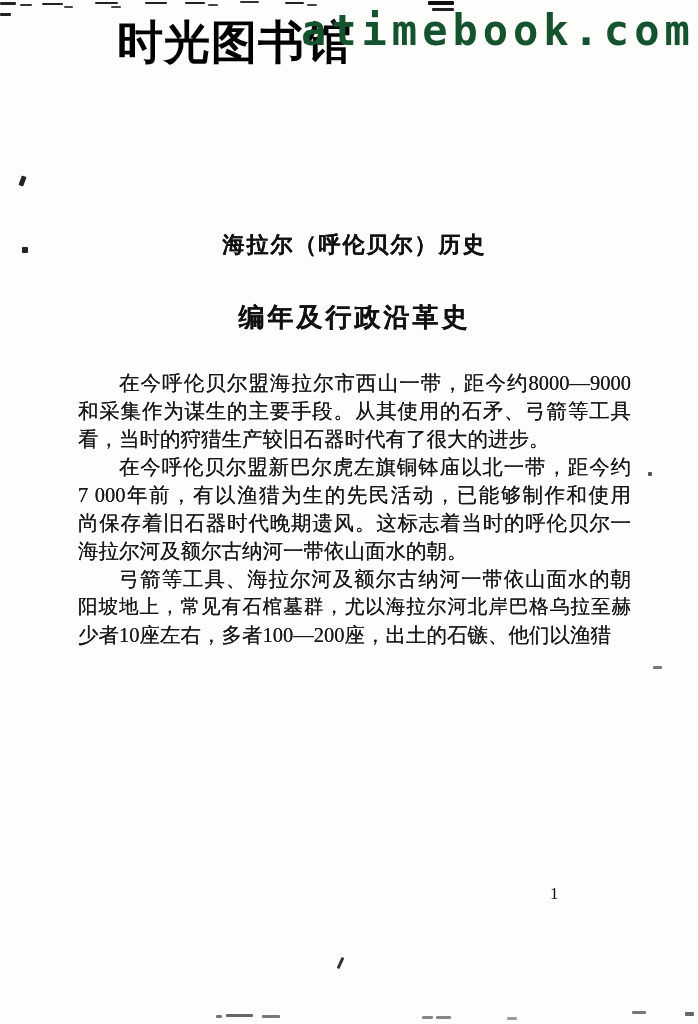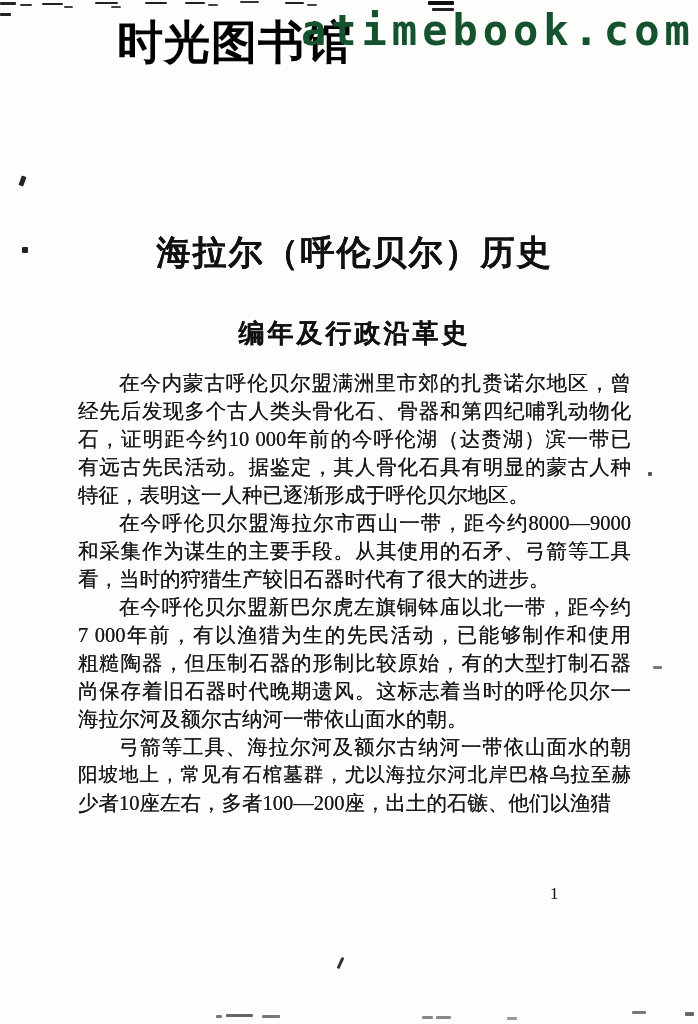--- a/index.html
+++ b/index.html
@@ -23,21 +23,21 @@
     position:absolute;left:301px;top:6px;
     font-family:"DejaVu Sans Mono","Liberation Mono",monospace;
     font-weight:bold;font-size:42px;letter-spacing:5px;
     color:#14532d;white-space:nowrap;
   }
   
   .title-block{
     position:absolute;left:78px;top:230px;width:553px;
     text-align:center;font-weight:bold;color:#111;
   }
-  .title-l1{font-size:34px;letter-spacing:2px;white-space:nowrap;
+  .title-l1{font-size:22px;letter-spacing:2px;white-space:nowrap;
     text-shadow:0 0 .5px #111;}
   .title-l2{font-size:26px;letter-spacing:3px;margin-top:40px;white-space:nowrap;
     text-shadow:0 0 .5px #111;}
   
   .body-text{
     position:absolute;left:78px;top:369px;width:553px;
     font-size:20.5px;color:#191919;
     text-shadow:0 0 .4px #222;
   }
   .ln{
@@ -63,35 +63,27 @@
   <div class="wm-cn">时光图书馆</div>
   <div class="wm-en">atimebook.com</div>
 
   <div class="title-block">
     <div class="title-l1">海拉尔（呼伦贝尔）历史</div>
     <div class="title-l2">编年及行政沿革史</div>
   </div>
 
   <div class="body-text">
     <div class="para">
-      <div class="ln first">在今内蒙古呼伦贝尔盟满洲里市郊的扎赉诺尔地区，曾</div>
-      <div class="ln">经先后发现多个古人类头骨化石、骨器和第四纪哺乳动物化</div>
-      <div class="ln">石，证明距今约10 000年前的今呼伦湖（达赉湖）滨一带已</div>
-      <div class="ln">有远古先民活动。据鉴定，其人骨化石具有明显的蒙古人种</div>
-      <div class="ln last">特征，表明这一人种已逐渐形成于呼伦贝尔地区。</div>
-    </div>
-    <div class="para">
       <div class="ln first">在今呼伦贝尔盟海拉尔市西山一带，距今约8000—9000</div>
       <div class="ln">和采集作为谋生的主要手段。从其使用的石矛、弓箭等工具</div>
       <div class="ln last">看，当时的狩猎生产较旧石器时代有了很大的进步。</div>
     </div>
     <div class="para">
       <div class="ln first">在今呼伦贝尔盟新巴尔虎左旗铜钵庙以北一带，距今约</div>
       <div class="ln">7 000年前，有以渔猎为生的先民活动，已能够制作和使用</div>
-      <div class="ln">粗糙陶器，但压制石器的形制比较原始，有的大型打制石器</div>
       <div class="ln">尚保存着旧石器时代晚期遗风。这标志着当时的呼伦贝尔一</div>
       <div class="ln last">海拉尔河及额尔古纳河一带依山面水的朝。</div>
     </div>
     <div class="para">
       <div class="ln first">弓箭等工具、海拉尔河及额尔古纳河一带依山面水的朝</div>
       <div class="ln tight">阳坡地上，常见有石棺墓群，尤以海拉尔河北岸巴格乌拉至赫</div>
       <div class="ln last">少者10座左右，多者100—200座，出土的石镞、他们以渔猎</div>
     </div>
   </div>
 

